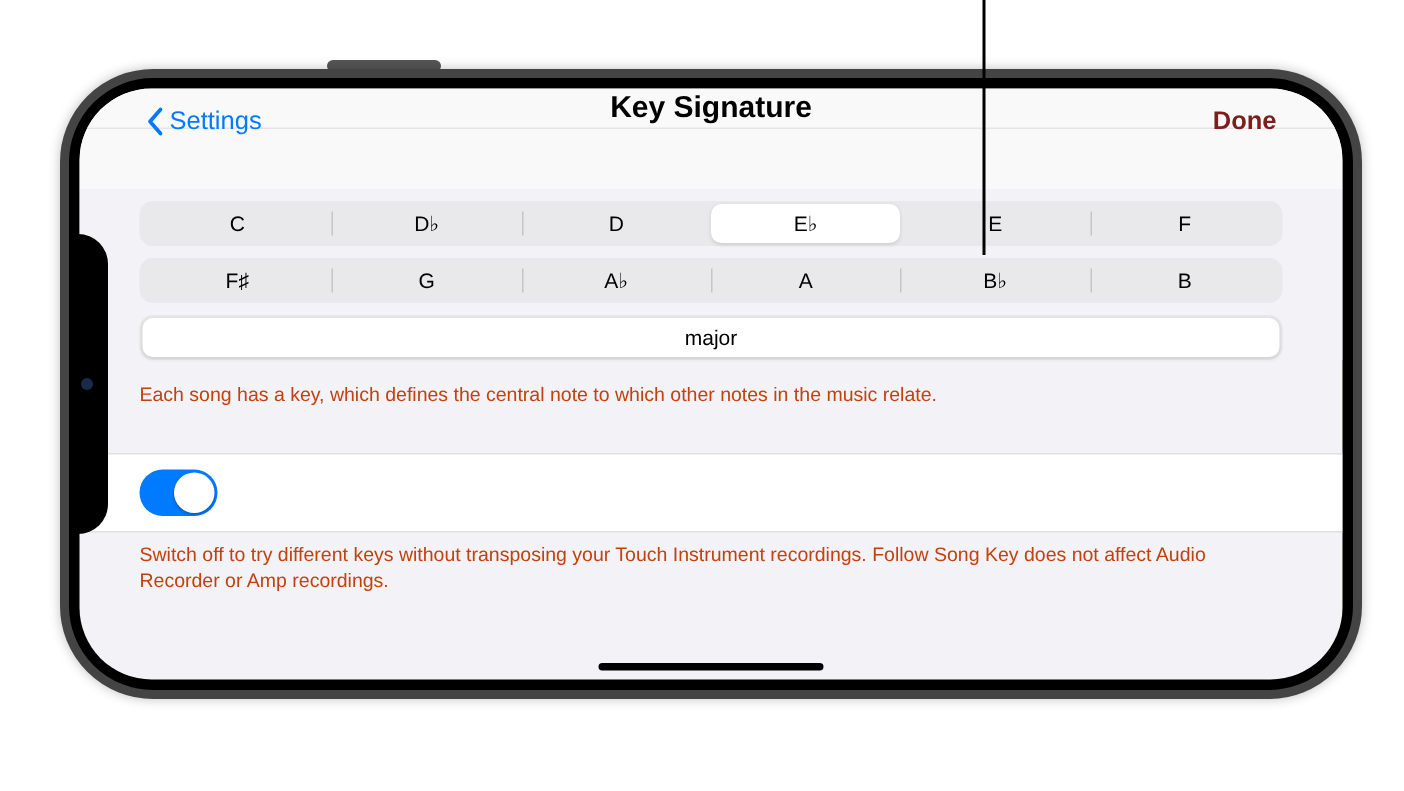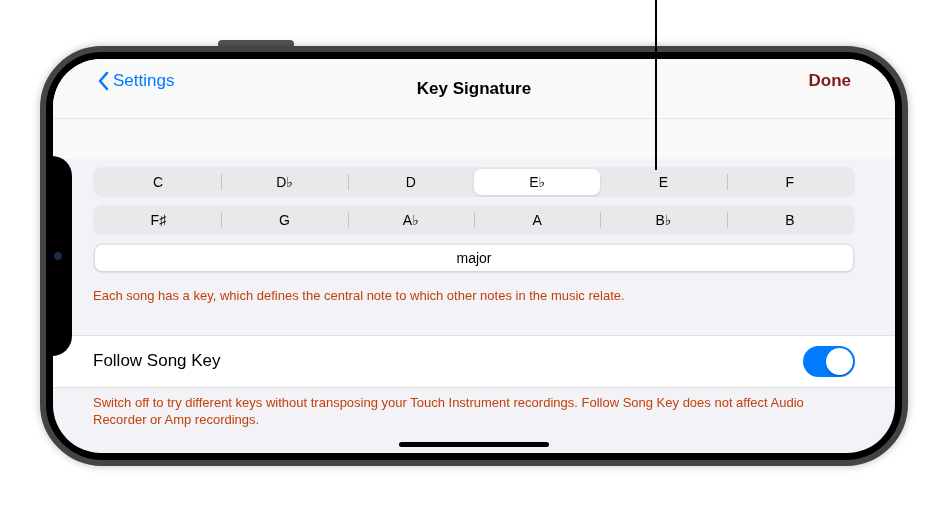--- a/index.html
+++ b/index.html
@@ -3,24 +3,24 @@
   <meta charset="utf-8">
   <style>
     * { margin: 0; padding: 0; box-sizing: border-box; font-family: -apple-system, BlinkMacSystemFont, 'Segoe UI', Arial, sans-serif; -webkit-font-smoothing: antialiased; }
     body { background: #fff; width: 936px; height: 527px; position: relative; }
     .callout-line { position: absolute; left: 655px; top: 0; width: 2px; height: 170px; background: #000; z-index: 100; }
     .device { position: absolute; left: 40px; top: 46px; width: 868px; height: 420px; border-radius: 62px; border: 6px solid #444; background: #000; box-shadow: inset 0 0 0 7px #000, 0 0 8px rgba(0,0,0,0.25); overflow: hidden; }
     .notch { position: absolute; left: 0; top: 50%; transform: translateY(-50%); width: 26px; height: 200px; background: #000; border-top-right-radius: 20px; border-bottom-right-radius: 20px; z-index: 50; }
     .side-dot { position: absolute; left: 8px; top: 50%; transform: translateY(-50%); width: 8px; height: 8px; border-radius: 50%; background: #1a2a4a; z-index: 51; }
     .volume-btn { position: absolute; left: 218px; top: 40px; width: 76px; height: 8px; background: #555; border-radius: 4px; }
     .screen { position: absolute; left: 7px; right: 7px; top: 7px; bottom: 7px; background: #f2f2f7; border-radius: 48px; overflow: hidden; }
-    .navbar { height: 60px; background: #f9f9fa; display: flex; align-items: center; justify-content: center; position: relative; border-bottom: 0.5px solid rgba(0,0,0,0.08); padding: 0 50px; }
+    .navbar { height: 27px; background: #f9f9fa; display: flex; align-items: center; justify-content: center; position: relative; border-bottom: 0.5px solid rgba(0,0,0,0.08); padding: 0 50px; }
     .nav-back { position: absolute; left: 44px; top: 0; height: 44px; display: flex; align-items: center; color: #007aff; font-size: 17px; cursor: pointer; }
     .chevron-left { width: 12px; height: 20px; margin-right: 4px; }
-    .nav-title { font-size: 17px; font-weight: 600; color: #000; }
+    .nav-title { font-size: 20px; font-weight: 600; color: #000; }
     .nav-done { position: absolute; right: 44px; top: 0; height: 44px; display: flex; align-items: center; color: #7f1d1d; font-size: 17px; font-weight: 600; cursor: pointer; }
     .spacer-bar { height: 40px; background: #f9f9fa; }
     .section { padding: 8px 40px 0 40px; background: #f2f2f7; }
     .seg-group { display: flex; width: 100%; margin-bottom: 8px; background: #e9e9eb; border-radius: 9px; padding: 2px; }
     .seg { flex: 1; text-align: center; font-size: 14px; color: #000; padding: 5px 0; position: relative; cursor: pointer; border-radius: 7px; }
     .seg + .seg::before { content:""; position:absolute; left:0; top:20%; bottom:20%; width:1px; background: rgba(0,0,0,0.15); }
     .seg.selected { background: #fff; box-shadow: 0 1px 3px rgba(0,0,0,0.12); }
     .seg.selected::before, .seg.selected + .seg::before { display: none; }
     .footer-text { font-size: 13px; color: #c2410c; padding: 6px 40px 30px 40px; line-height: 1.35; }
     .list-row { background: #fff; display: flex; align-items: center; justify-content: space-between; padding: 10px 40px; border-top: 0.5px solid rgba(0,0,0,0.12); border-bottom: 0.5px solid rgba(0,0,0,0.12); }
@@ -74,21 +74,20 @@
           <div class="seg">B</div>
         </div>
       <div class="seg-group">
           <div class="seg selected">major</div>
         </div>
     </div>
 
     <div class="footer-text">Each song has a key, which defines the central note to which other notes in the music relate.</div>
 
     <div class="list-row">
-      <div class="row-label">Follow Song Key</div>
       <div class="switch on">
         <div class="knob"></div>
       </div>
     </div>
 
     <div class="footer-text">Switch off to try different keys without transposing your Touch Instrument recordings. Follow Song Key does not affect Audio Recorder or Amp recordings.</div>
 
     <div class="home-indicator"></div>
   </div>
 </div>

